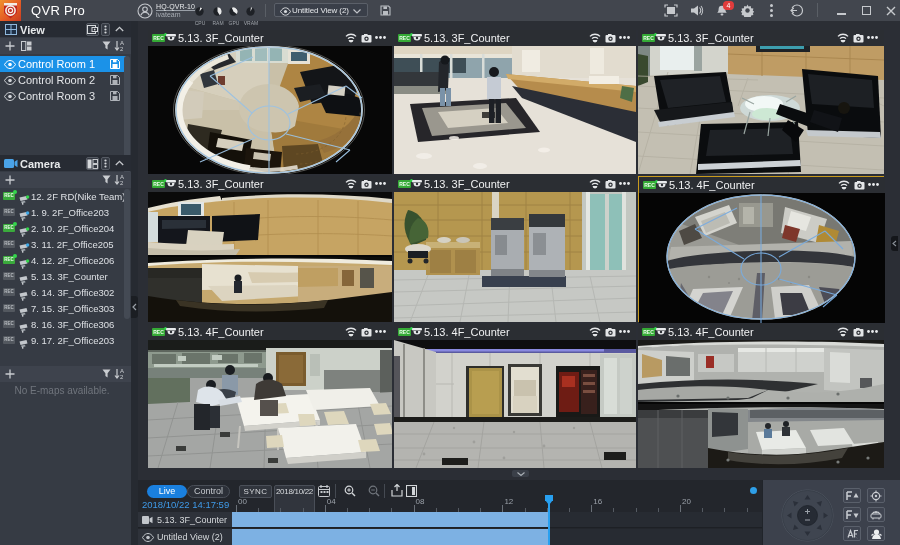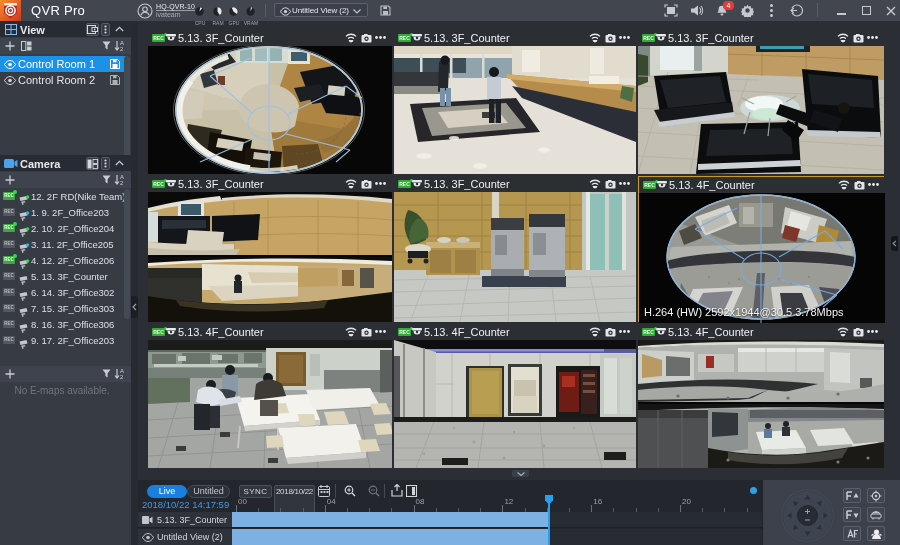--- a/index.html
+++ b/index.html
@@ -191,20 +191,32 @@
         <rect x="2.5" y="5" width="5" height="4.5" fill="#fff"></rect>
         <rect x="3" y="0.5" width="3.5" height="2.8" fill="#fff"></rect>
       </svg>
   </div>
   <div class="srow" style="top:51px;">
     <svg class="abs" style="left:4px;top:4px" width="12" height="9" viewBox="0 0 12 9">
         <path d="M0.5 4.5 C2.2 1.5 4.2 0.5 6 0.5 s3.8 1 5.5 4 C9.8 7.5 7.8 8.5 6 8.5 s-3.8-1-5.5-4Z" fill="none" stroke="#d2d5d9" stroke-width="1"></path>
         <circle cx="6" cy="4.5" r="1.8" fill="#d2d5d9"></circle>
       </svg>
     <span class="txt">Control Room 2</span>
+    <svg class="abs" style="left:110px;top:3px" width="10" height="10" viewBox="0 0 10 10">
+        <path d="M0.5 0.5 h7 L9.5 2.5 V9.5 H0.5 Z" fill="none" stroke="#aeb2b8" stroke-width="1"></path>
+        <rect x="2.5" y="5" width="5" height="4.5" fill="#aeb2b8"></rect>
+        <rect x="3" y="0.5" width="3.5" height="2.8" fill="#aeb2b8"></rect>
+      </svg>
+  </div>
+  <div class="srow" style="top:67px;">
+    <svg class="abs" style="left:4px;top:4px" width="12" height="9" viewBox="0 0 12 9">
+        <path d="M0.5 4.5 C2.2 1.5 4.2 0.5 6 0.5 s3.8 1 5.5 4 C9.8 7.5 7.8 8.5 6 8.5 s-3.8-1-5.5-4Z" fill="none" stroke="#d2d5d9" stroke-width="1"></path>
+        <circle cx="6" cy="4.5" r="1.8" fill="#d2d5d9"></circle>
+      </svg>
+    <span class="txt">Control Room 3</span>
     <svg class="abs" style="left:110px;top:3px" width="10" height="10" viewBox="0 0 10 10">
         <path d="M0.5 0.5 h7 L9.5 2.5 V9.5 H0.5 Z" fill="none" stroke="#aeb2b8" stroke-width="1"></path>
         <rect x="2.5" y="5" width="5" height="4.5" fill="#aeb2b8"></rect>
         <rect x="3" y="0.5" width="3.5" height="2.8" fill="#aeb2b8"></rect>
       </svg>
   </div>
   <div class="abs" style="left:124px;top:35px;width:6px;height:118px;background:#444a54;border-radius:3px;"></div>
 
   <div class="sechead" style="top:134px">
     <svg class="abs" style="left:4px;top:4px" width="14" height="9" viewBox="0 0 14 9">
@@ -810,21 +822,20 @@
 <ellipse cx="122" cy="64" rx="94" ry="62" fill="none" stroke="#cacac4" stroke-width="1.3"></ellipse>
 <g stroke="#78ace0" stroke-width="1.1" fill="none" opacity="0.95">
  <ellipse cx="122" cy="64" rx="94" ry="62"></ellipse>
  <path d="M122 2 V 130"></path>
  <ellipse cx="122" cy="76" rx="20" ry="16"></ellipse>
  <path d="M105 66 L56 36 M56 36 L98 15"></path>
  <path d="M140 64 L186 38 M186 38 L204 56"></path>
  <path d="M140 86 L198 102 M198 102 L184 114"></path>
 </g>
       </svg>
-<div class="ovl">H.264 (HW) 2592x1944@30.5 3.78Mbps</div>
 </div>
 <div class="tile" style="left:148px;top:324px;width:244px;height:144px;">
 <div class="thead" style="width:244px">
   <span class="rec">REC</span>
   <svg class="abs" style="left:17px;top:3px" width="12" height="10" viewBox="0 0 12 10">
           <rect x="1" y="1" width="10" height="2.6" rx="1" fill="#e8eaec"></rect>
           <path d="M2.5 4 h7 a3.5 3.5 0 0 1 -7 0 Z" fill="#e8eaec"></path>
           <circle cx="6" cy="5" r="1.2" fill="#2b2e33"></circle>
         </svg>
   <span class="ttl">5.13. 4F_Counter</span>
@@ -1088,21 +1099,21 @@
 <div id="handle">
   <div class="abs" style="left:374px;top:2px;width:17px;height:7px;background:#3a3f48;border-radius:2px;">
     <svg class="abs" style="left:5px;top:2px" width="8" height="4" viewBox="0 0 8 4">
         <path d="M0.5 0.5 L4 3.5 L7.5 0.5" fill="none" stroke="#aab0b6" stroke-width="1.1"></path>
       </svg>
   </div>
 </div>
 <div id="timeline">
 
   <div class="abs" style="left:9px;top:5px;width:40px;height:13px;background:#1a80df;border-radius:7px;color:#fff;font-size:9px;text-align:center;line-height:13px;">Live</div>
-  <div class="abs" style="left:49px;top:5px;width:43px;height:13px;background:#2c3038;border:1px solid #4a4f58;border-radius:7px;color:#c4c8cd;font-size:9px;text-align:center;line-height:11px;">Untitled</div>
+  <div class="abs" style="left:49px;top:5px;width:43px;height:13px;background:#2c3038;border:1px solid #4a4f58;border-radius:7px;color:#c4c8cd;font-size:9px;text-align:center;line-height:11px;">Control</div>
   <div class="abs" style="left:101px;top:5px;width:33px;height:13px;background:#31353d;border:1px solid #4a4f58;border-radius:2px;color:#d6d9dc;font-size:8px;text-align:center;line-height:11px;letter-spacing:0.5px;">SYNC</div>
   <div class="abs" style="left:136px;top:5px;width:41px;height:30px;background:#31353d;border:1px solid #4a4f58;border-radius:2px;color:#d6d9dc;font-size:8px;text-align:center;line-height:11px;letter-spacing:-0.3px;">2018/10/22</div>
   <svg class="abs" style="left:180px;top:5px" width="12" height="12" viewBox="0 0 12 12">
       <rect x="0.5" y="1.5" width="11" height="10" rx="1" fill="none" stroke="#c6c9cd" stroke-width="1"></rect>
       <path d="M0.5 4.5 h11" stroke="#c6c9cd" stroke-width="1"></path>
       <path d="M3 0 v3 M9 0 v3" stroke="#c6c9cd" stroke-width="1.2"></path>
       <rect x="2.5" y="6" width="2" height="2" fill="#c6c9cd"></rect>
       <rect x="5.5" y="6" width="2" height="2" fill="#c6c9cd"></rect>
       <rect x="8.5" y="6" width="2" height="2" fill="#c6c9cd"></rect>
     </svg>

